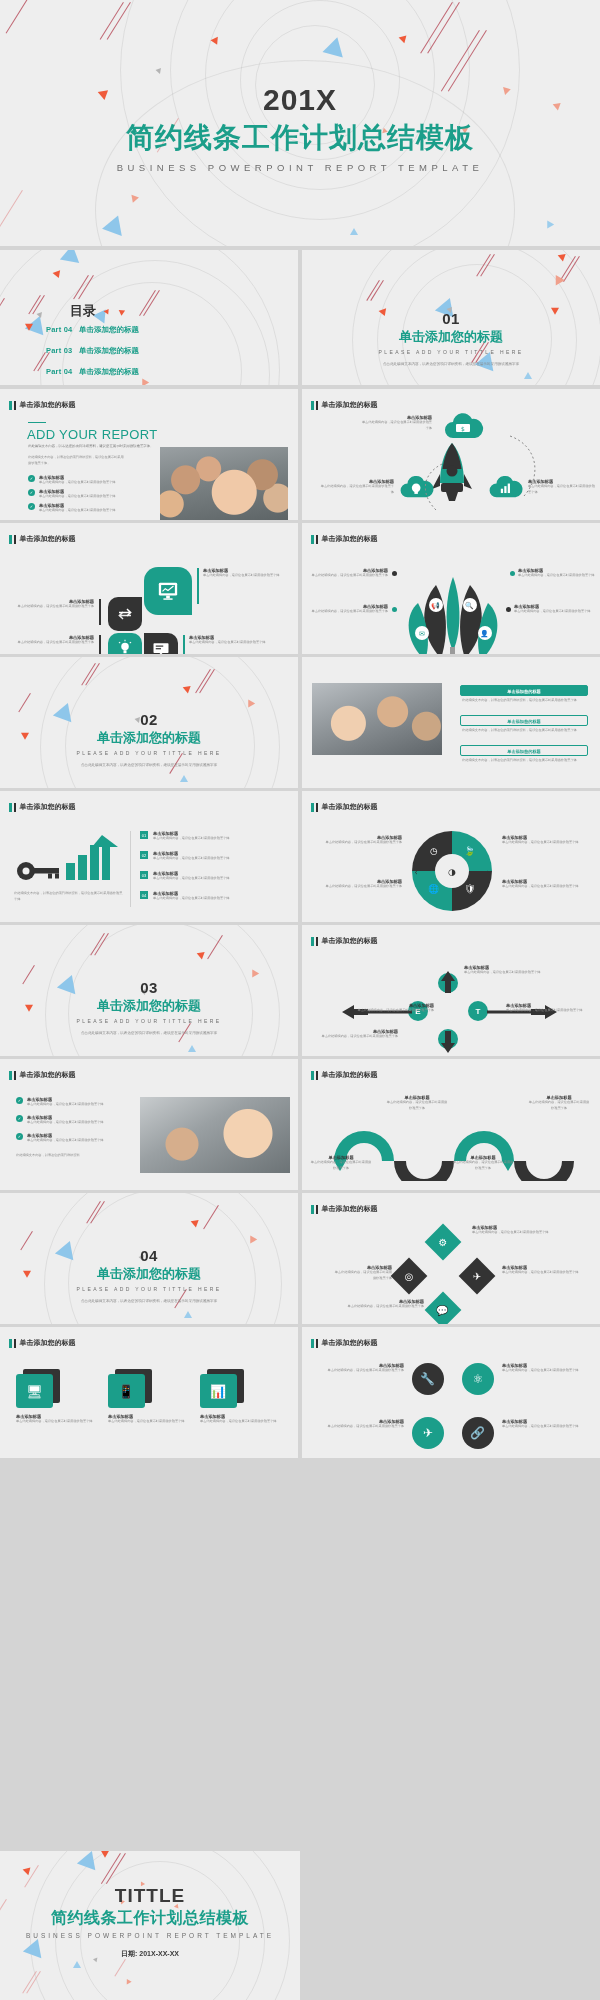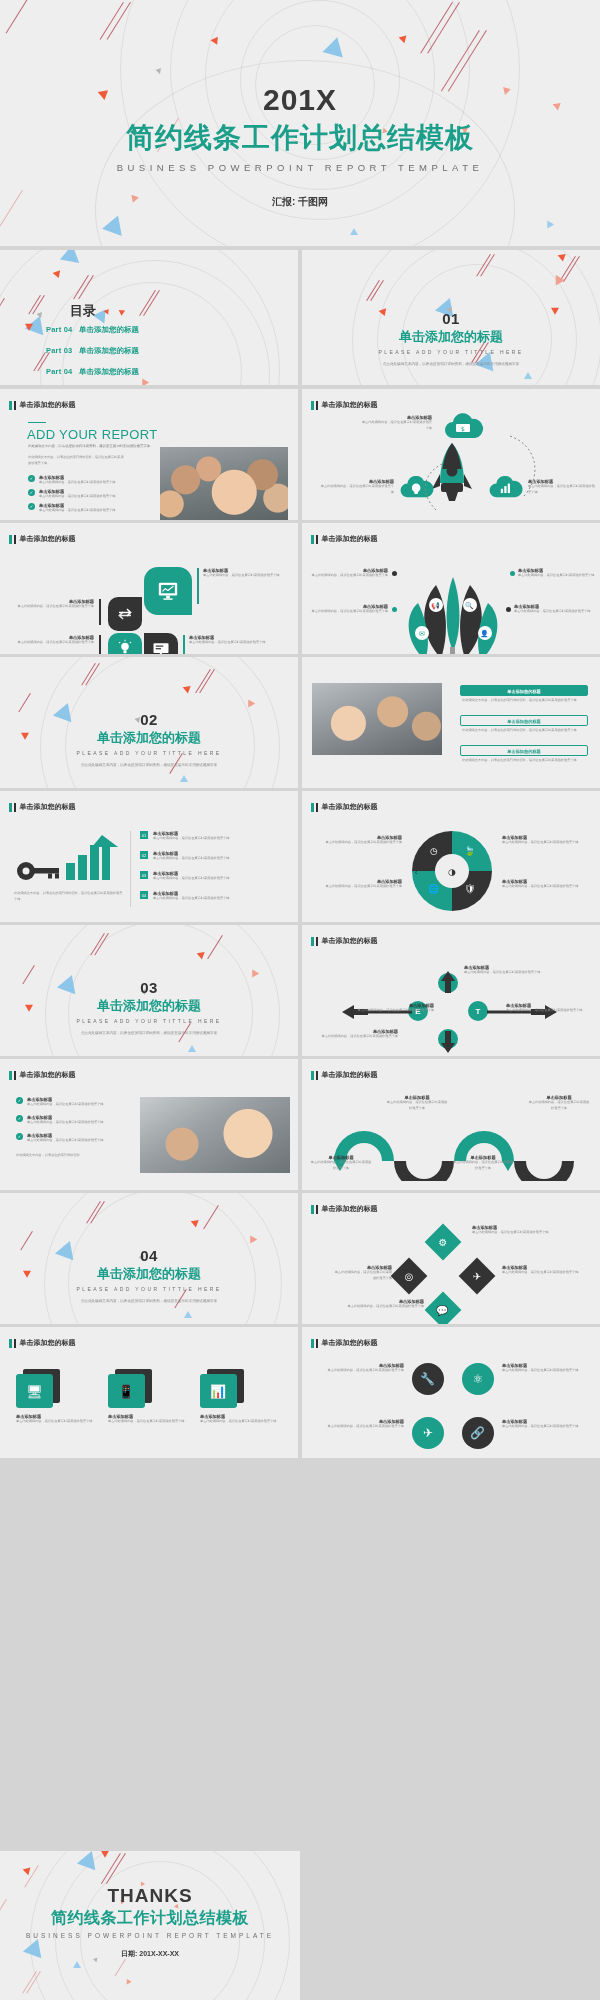--- a/index.html
+++ b/index.html
@@ -133,21 +133,20 @@
       <div class="tri red pale" style="left:380px;top:128px;transform:rotate(45deg) scale(.7);"></div>
       <div class="tri red pale" style="left:460px;top:126px;transform:rotate(120deg) scale(.8);"></div>
       <div class="tri gray" style="left:155px;top:68px;transform:rotate(100deg);"></div>
       <div class="tri blue sm" style="left:350px;top:228px;transform:rotate(180deg);"></div>
       <div class="tri blue sm" style="left:545px;top:222px;transform:rotate(30deg);"></div>
     </div>
     <div class="title-wrap" style="top:83px;">
       <div class="t-year">201X</div>
       <div class="t-main">简约线条工作计划总结模板</div>
       <div class="t-sub">BUSINESS POWERPOINT REPORT TEMPLATE</div>
-      <div class="t-rep">汇报: 千图网</div>
     </div>
   </div>
 
   <div class="slide half-l" style="top:250px;height:135px;">
     <div class="deco">
       <div class="ring" style="left:40px;top:10px;width:230px;height:230px;"></div>
       <div class="ring" style="left:62px;top:32px;width:180px;height:180px;"></div>
       <div class="ring" style="left:-20px;top:-30px;width:300px;height:300px;"></div>
       <div class="dash" style="left:88px;top:25px;height:28px;transform:rotate(32deg);"></div>
       <div class="dash" style="left:93px;top:25px;height:28px;transform:rotate(32deg);"></div>
@@ -873,20 +872,20 @@
       <div class="tri blue sm" style="left:73px;top:110px;transform:rotate(180deg);"></div>
       <div class="tri red" style="left:22px;top:16px;transform:rotate(105deg);"></div>
       <div class="tri red" style="left:100px;top:-2px;transform:rotate(120deg);"></div>
       <div class="tri red pale" style="left:138px;top:30px;transform:rotate(30deg) scale(.6);"></div>
       <div class="tri red pale" style="left:118px;top:48px;transform:rotate(20deg) scale(.6);"></div>
       <div class="tri red pale" style="left:124px;top:128px;transform:rotate(30deg) scale(.7);"></div>
       <div class="tri red pale" style="left:172px;top:52px;transform:rotate(80deg) scale(.6);"></div>
       <div class="tri gray" style="left:92px;top:106px;transform:rotate(100deg) scale(.8);"></div>
     </div>
     <div class="title-wrap" style="top:34px;">
-      <div class="th-main">THANKS</div>
+      <div class="th-main">TITTLE</div>
       <div class="th-sub2">简约线条工作计划总结模板</div>
       <div class="th-sub3">BUSINESS POWERPOINT REPORT TEMPLATE</div>
       <div class="th-date">日期: 201X-XX-XX</div>
     </div>
   </div>
 
 </div>
 
 </body></html>

